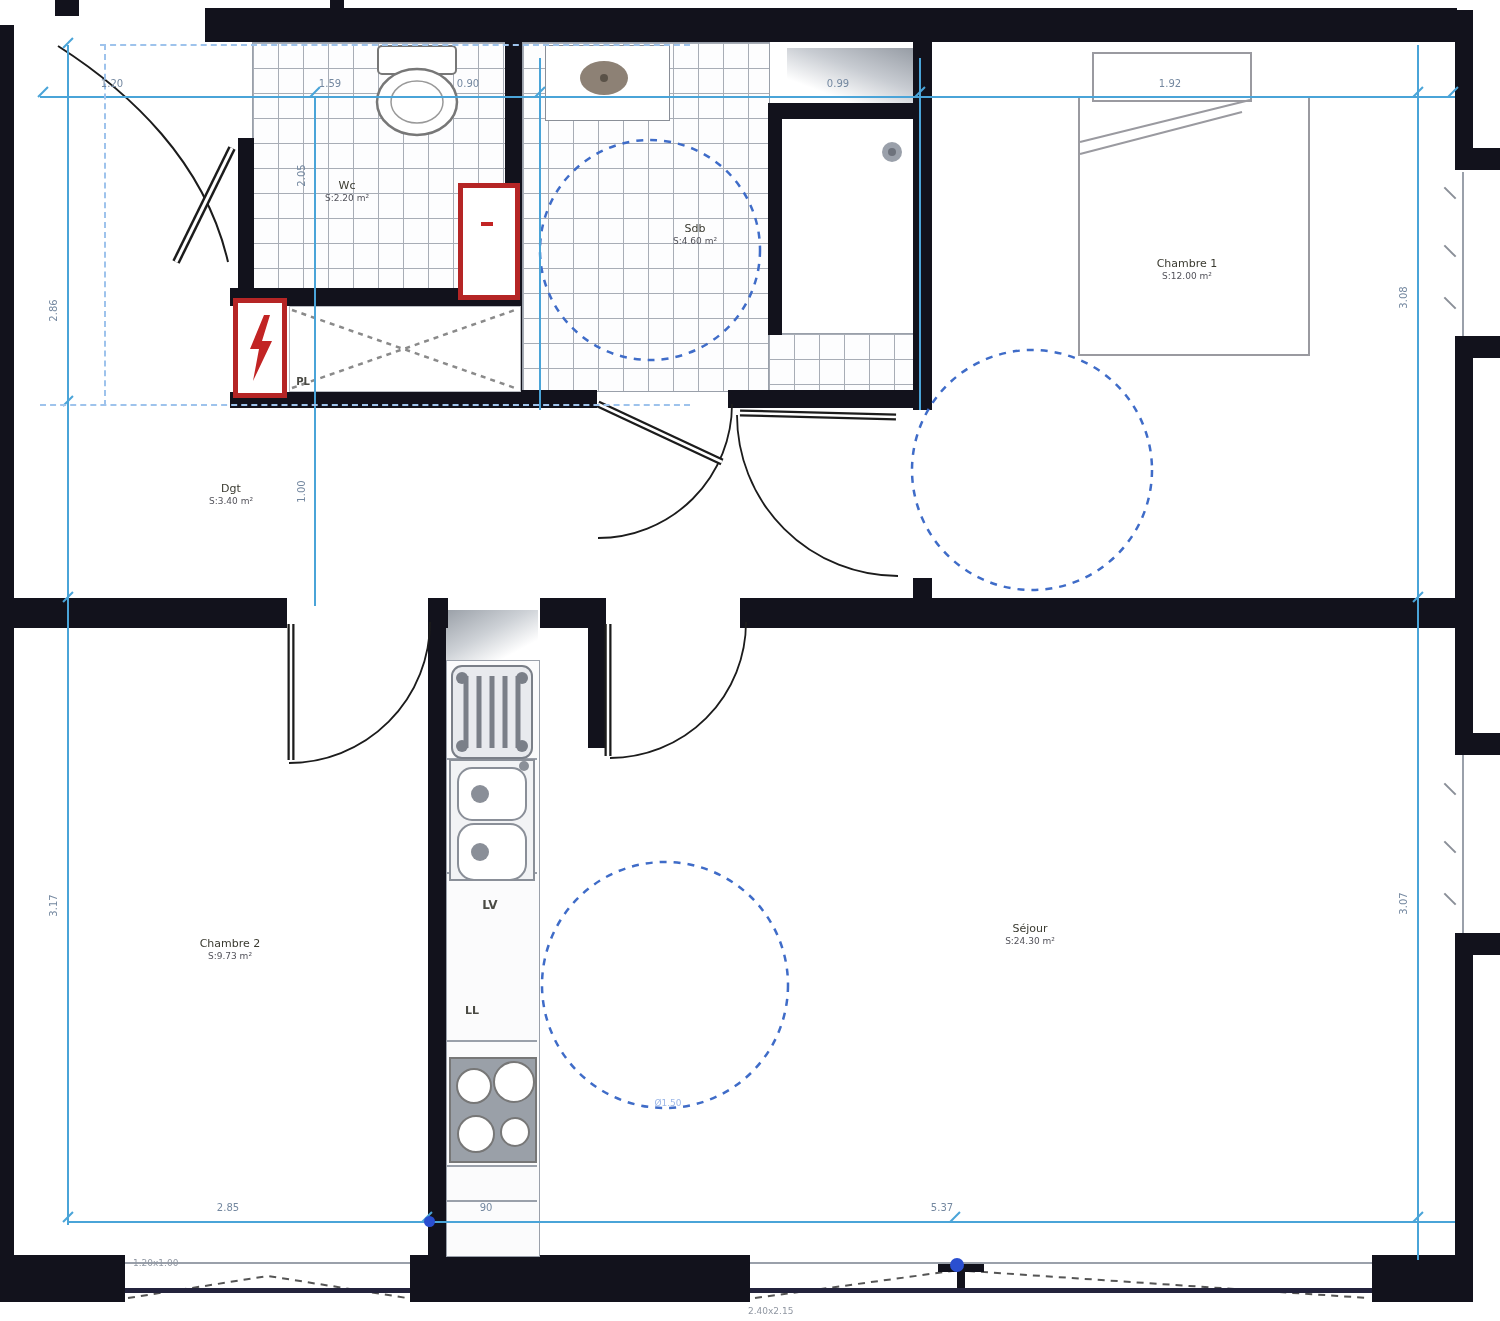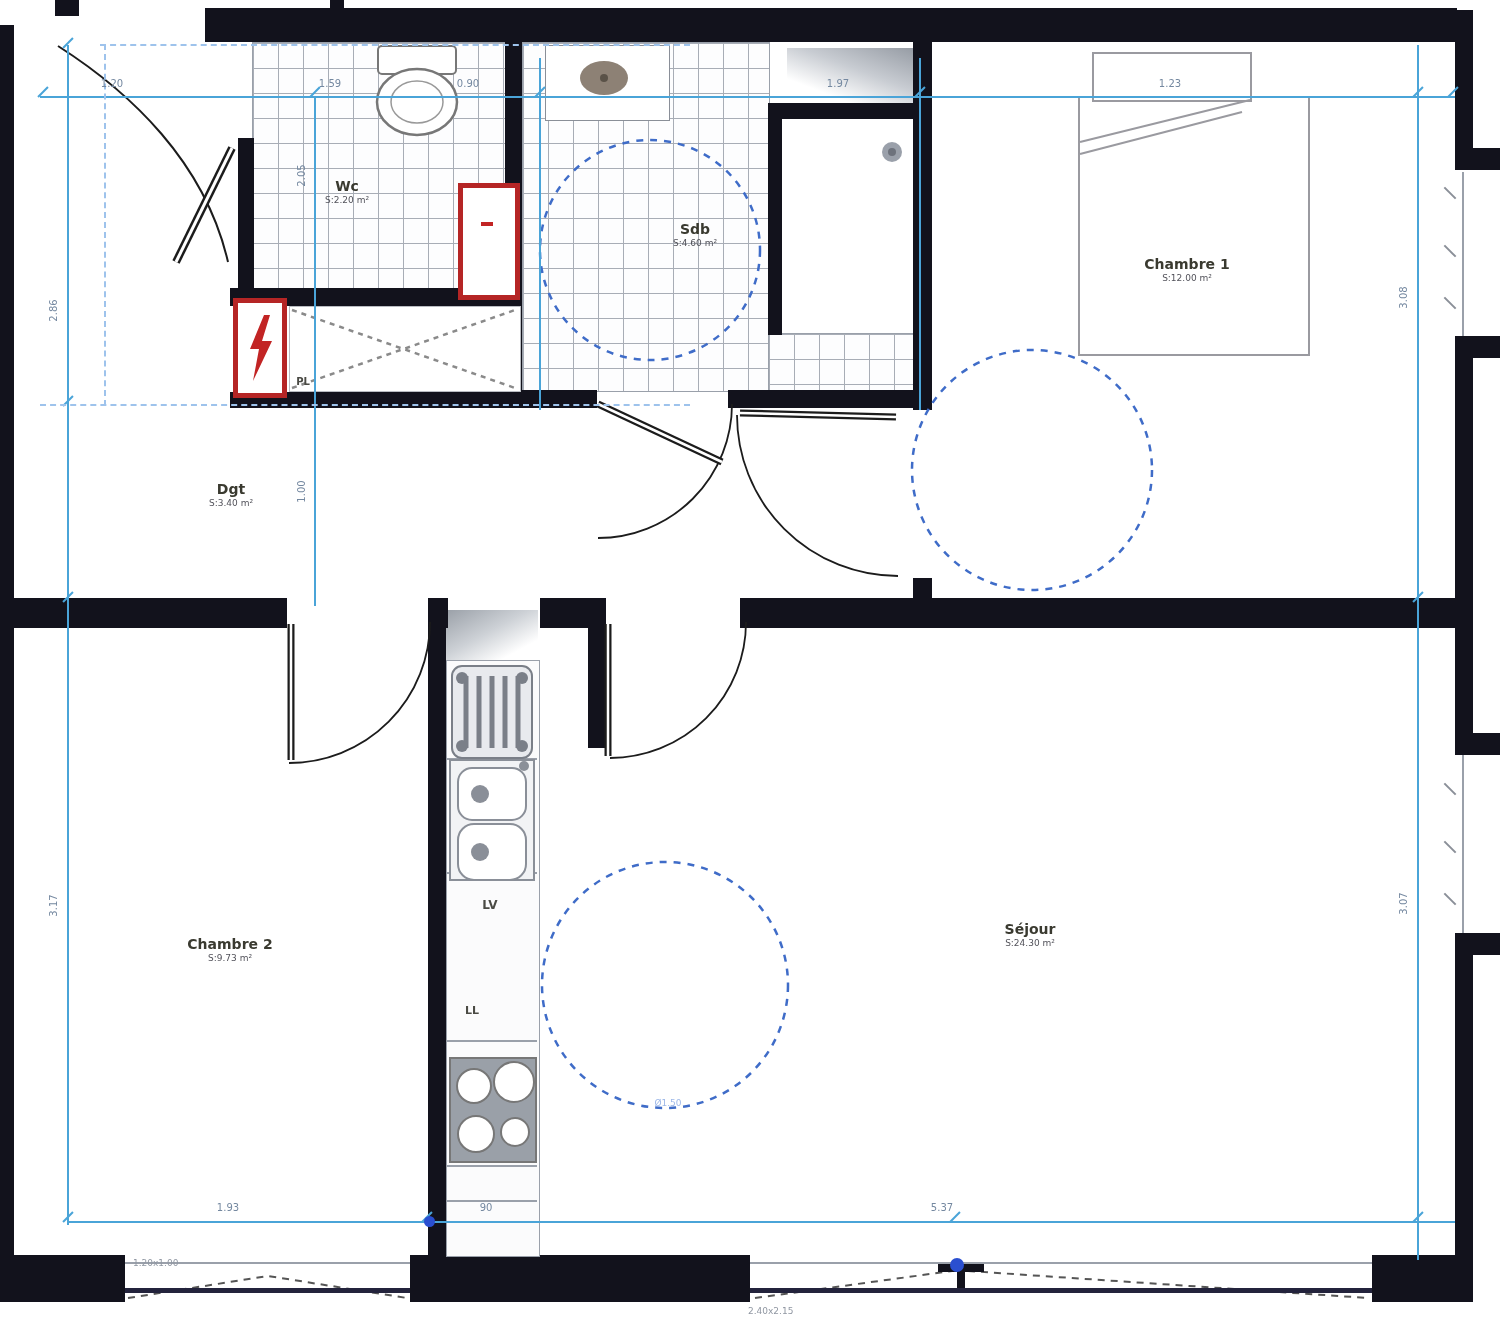--- a/index.html
+++ b/index.html
@@ -7,21 +7,21 @@
   .w{position:absolute;background:#12121c}
   .tile{position:absolute;background-color:#fdfdfe;border:1px solid #9aa0aa;
         background-image:linear-gradient(#a8adb6 1px,transparent 1px),linear-gradient(90deg,#a8adb6 1px,transparent 1px);
         background-size:25px 25px}
   .dl{position:absolute;background:#4aa4d8}
   .tk{position:absolute;width:14px;height:2px;background:#4aa4d8;transform:rotate(-45deg)}
   .dd{position:absolute;border-top:2px dashed #9ec3ec;height:0}
   .ddv{position:absolute;border-left:2px dashed #9ec3ec;width:0}
   .dot{position:absolute;background:#2a4fd0;border-radius:50%}
   .lbl{position:absolute;transform:translate(-50%,-50%);text-align:center;color:#3a3a30;line-height:1.3;white-space:nowrap}
-  .lbl .nm{display:block;font-weight:bold;font-size:14px}
+  .lbl .nm{display:block;font-weight:normal;font-size:11px}
   .lbl .ar{display:block;font-size:9px;color:#52525a}
   .dim{position:absolute;font-size:10px;color:#7488a0;transform:translate(-50%,0);white-space:nowrap}
   .dimv{position:absolute;font-size:10px;color:#7488a0;transform:rotate(-90deg);white-space:nowrap}
   .note{position:absolute;font-size:9px;color:#9097a2;white-space:nowrap}
   .red{position:absolute;border:5px solid #b52525;background:#fff}
   .fixlbl{position:absolute;transform:translate(-50%,-50%);color:#4a4a44;font-weight:bold;white-space:nowrap}
   .gline{position:absolute;background:#9aa0aa}
   .navy{position:absolute;background:#23233c}
   .grad1{position:absolute;background:linear-gradient(to bottom left,#8f959e 0%,#c8ccd2 45%,#ffffff 78%)}
   .grad2{position:absolute;background:linear-gradient(to bottom right,#9aa0a8 0%,#cdd1d6 45%,#ffffff 80%)}
@@ -235,29 +235,29 @@
   <div class="tk" style="left:1411px;top:596px"></div>
   <div class="dot" style="left:424px;top:1216px;width:11px;height:11px"></div>
 
   <div class="dd" style="left:100px;top:44px;width:590px"></div>
   <div class="dd" style="left:40px;top:404px;width:650px"></div>
   <div class="ddv" style="left:104px;top:44px;height:362px"></div>
 
   <span class="dim" style="left:112px;top:78px">1.20</span>
   <span class="dim" style="left:330px;top:78px">1.59</span>
   <span class="dim" style="left:468px;top:78px">0.90</span>
-  <span class="dim" style="left:838px;top:78px">1.97</span>
-  <span class="dim" style="left:1170px;top:78px">1.23</span>
+  <span class="dim" style="left:838px;top:78px">0.99</span>
+  <span class="dim" style="left:1170px;top:78px">1.92</span>
   <span class="dimv" style="left:42px;top:305px">2.86</span>
   <span class="dimv" style="left:42px;top:900px">3.17</span>
   <span class="dimv" style="left:290px;top:170px">2.05</span>
   <span class="dimv" style="left:290px;top:486px">1.00</span>
   <span class="dimv" style="left:1392px;top:292px">3.08</span>
   <span class="dimv" style="left:1392px;top:898px">3.07</span>
-  <span class="dim" style="left:228px;top:1202px">1.93</span>
+  <span class="dim" style="left:228px;top:1202px">2.85</span>
   <span class="dim" style="left:486px;top:1202px">90</span>
   <span class="dim" style="left:942px;top:1202px">5.37</span>
   <span class="dim" style="left:668px;top:1098px;color:#9db8e8;font-size:9px">Ø1.50</span>
 
   <div class="lbl" style="left:347px;top:192px">
     <span class="nm">Wc</span>
     <span class="ar">S:2.20 m²</span>
   </div>
   <div class="lbl" style="left:695px;top:235px">
     <span class="nm">Sdb</span>

